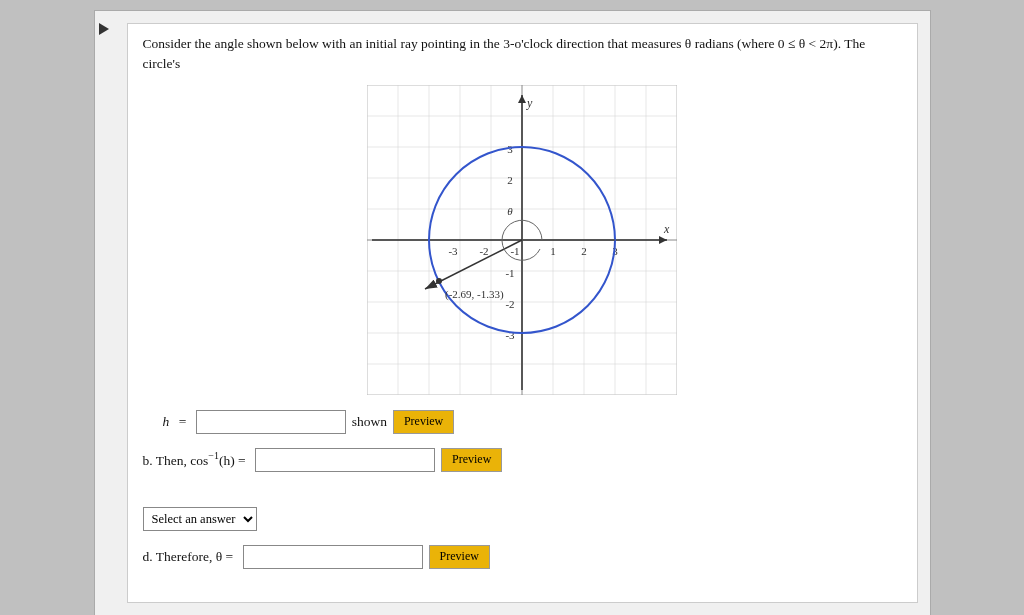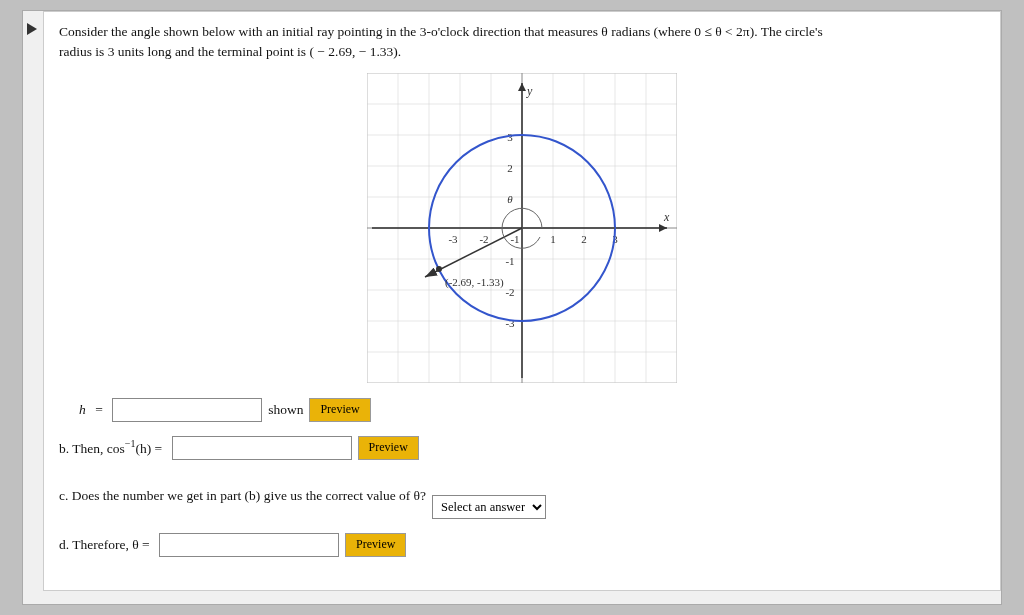--- a/index.html
+++ b/index.html
@@ -8,24 +8,24 @@
       font-family: Georgia, 'Times New Roman', serif;
       font-size: 14px;
       display: flex;
       justify-content: center;
       align-items: flex-start;
       min-height: 615px;
       padding: 10px;
     }
     .page-container {
       background: #f0f0f0;
-      width: 980px;
+      width: 837px;
       min-height: 595px;
       border: 1px solid #aaa;
-      padding: 0;
+      padding: 12px;
       position: relative;
     }
     .play-button {
       position: absolute;
       left: 4px;
       top: 12px;
       width: 0;
       height: 0;
       border-top: 6px solid transparent;
       border-bottom: 6px solid transparent;
@@ -106,21 +106,20 @@
   </style>
 </head>
 <body>
 
 <div class="page-container">
   <div class="play-button"></div>
   <div class="content-area">
 
     <div class="problem-text">
       <span>Consider the angle shown below with an initial ray pointing in the 3-o'clock direction that measures θ radians (where 0 ≤ θ &lt; 2π). The circle's</span><br>
-      <span>radius is 3 units long and the terminal point is ( − 2.69, − 1.33).</span>
     </div>
 
     <div class="graph-container">
 
       <svg class="graph-svg" width="310" height="310" viewBox="0 0 310 310">
 
         <rect x="0" y="0" width="310" height="310" fill="white" stroke="#bbb" stroke-width="1"></rect>
 
         <line x1="31" y1="0" x2="31" y2="310" stroke="#ccc" stroke-width="0.5"></line>
         <line x1="62" y1="0" x2="62" y2="310" stroke="#ccc" stroke-width="0.5"></line>
@@ -206,21 +205,20 @@
         <button class="preview-btn">Preview</button>
       </div>
 
       <div class="question-row" style="margin-top: 0;">
         <span>b. Then, cos<sup>−1</sup>(h)&nbsp;=&nbsp;</span>
         <input type="text" class="input-field input-field-wide" value="" style="">
         <button class="preview-btn">Preview</button>
       </div>
 
       <div class="question-row" style="margin-top: 4px;">
-        <span>c. Does the number we get in part (b) give us the correct value of θ?</span>
         <select class="select-answer">
           <option value="">Select an answer</option>
           <option value="yes">Yes</option>
           <option value="no">No</option>
         </select>
       </div>
 
       <div class="question-row" style="margin-top: 4px;">
         <span>d. Therefore, θ&nbsp;=&nbsp;</span>
         <input type="text" class="input-field input-field-wide" value="" style="">

